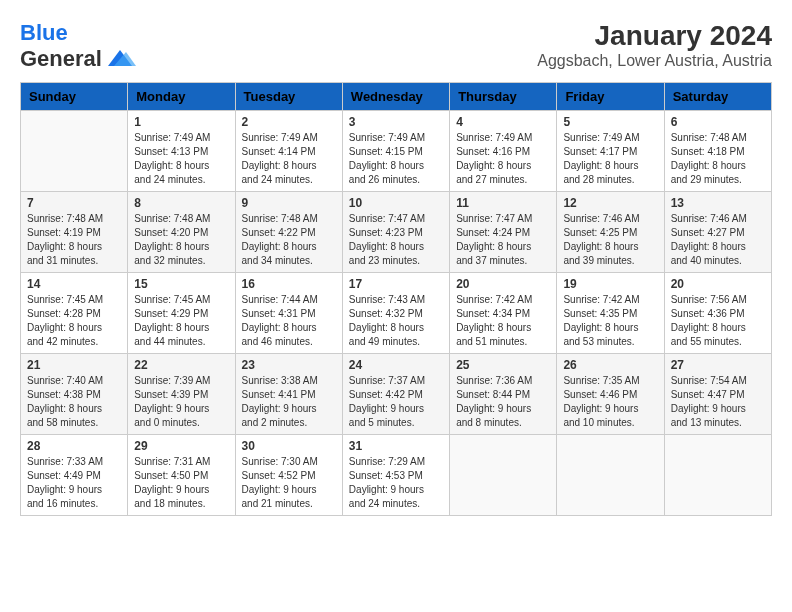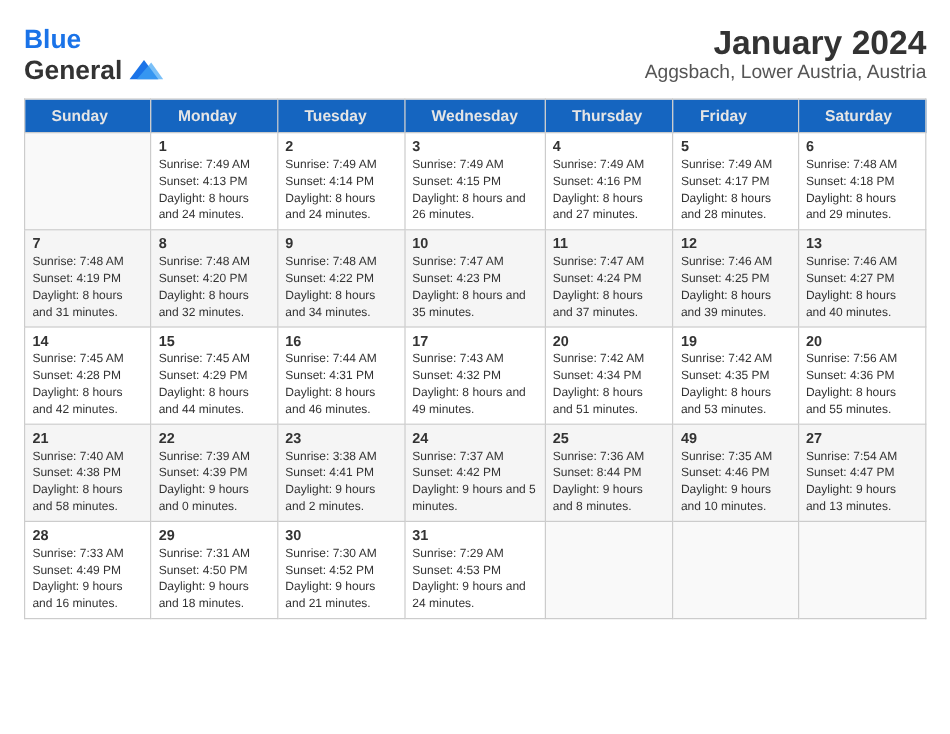--- a/index.html
+++ b/index.html
@@ -28,23 +28,23 @@
       font-size: 16px;
       color: #555;
       text-align: right;
     }
     .calendar {
       width: 100%;
       border-collapse: collapse;
     }
     .calendar th {
       background-color: #1565c0;
-      color: #e5e5e5;
+      color: #000000;
       text-align: left;
-      padding: 6px 22px;
+      padding: 6px 8px;
       font-size: 13px;
       font-weight: bold;
       border: 1px solid #ccc;
       margin-left: 16px;
     }
     .calendar td {
       vertical-align: top;
       border: 1px solid #ccc;
       padding: 4px 6px;
       font-size: 10.5px;
@@ -202,21 +202,21 @@
             <div>Sunrise: 7:48 AM</div>
             <div>Sunset: 4:22 PM</div>
             <div>Daylight: 8 hours and 34 minutes.</div>
           </div>
         </td>
         <td>
           <span class="day-num">10</span>
           <div class="day-info">
             <div>Sunrise: 7:47 AM</div>
             <div>Sunset: 4:23 PM</div>
-            <div>Daylight: 8 hours and 35 minutes.</div>
+            <div>Daylight: 8 hours and 23 minutes.</div>
           </div>
         </td>
         <td>
           <span class="day-num">11</span>
           <div class="day-info">
             <div>Sunrise: 7:47 AM</div>
             <div>Sunset: 4:24 PM</div>
             <div>Daylight: 8 hours and 37 minutes.</div>
           </div>
         </td>
@@ -330,21 +330,21 @@
         </td>
         <td>
           <span class="day-num">25</span>
           <div class="day-info">
             <div>Sunrise: 7:36 AM</div>
             <div>Sunset: 8:44 PM</div>
             <div>Daylight: 9 hours and 8 minutes.</div>
           </div>
         </td>
         <td>
-          <span class="day-num">49</span>
+          <span class="day-num">26</span>
           <div class="day-info">
             <div>Sunrise: 7:35 AM</div>
             <div>Sunset: 4:46 PM</div>
             <div>Daylight: 9 hours and 10 minutes.</div>
           </div>
         </td>
         <td>
           <span class="day-num">27</span>
           <div class="day-info">
             <div>Sunrise: 7:54 AM</div>

